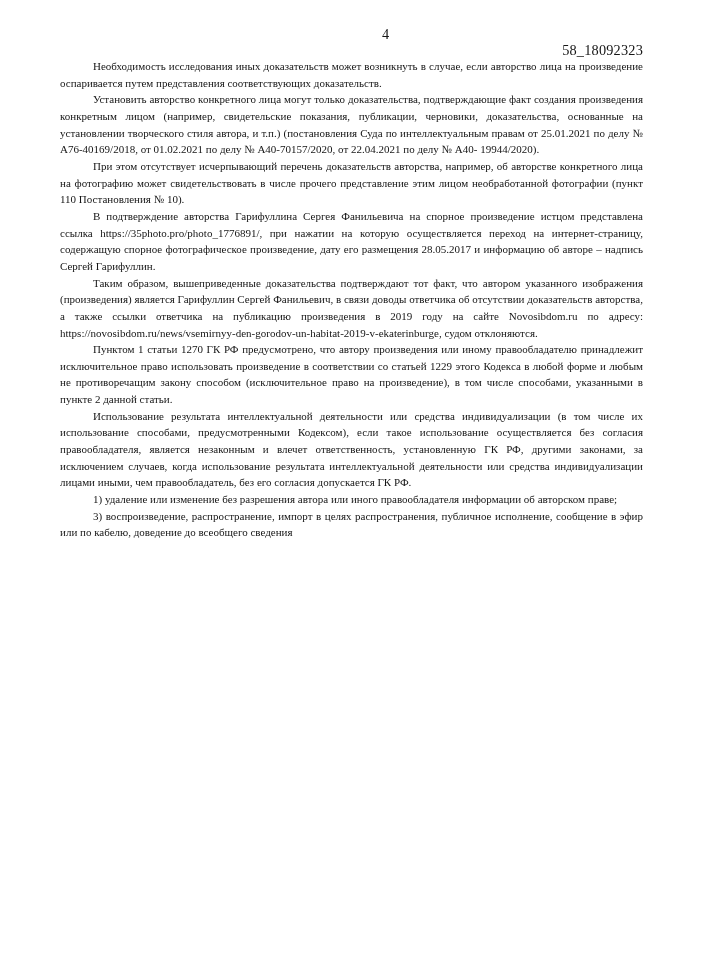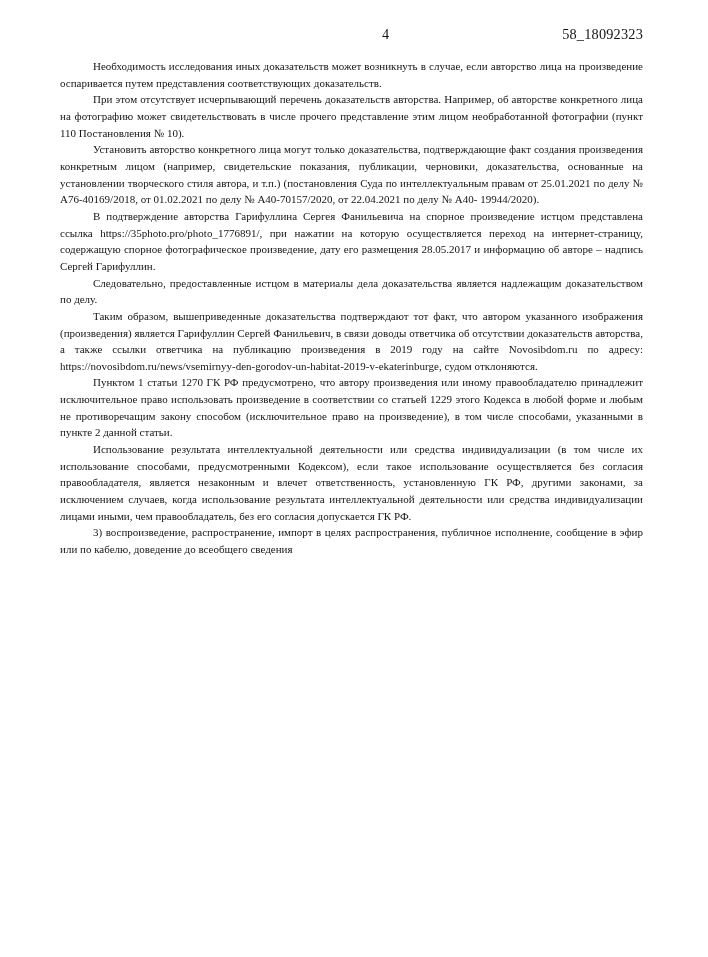--- a/index.html
+++ b/index.html
@@ -27,21 +27,21 @@
     line-height: 16px;
   }
   .page-number {
     position: absolute;
     left: 322px;
     top: 0;
   }
   .case-number {
     position: absolute;
     right: 0;
-    top: 0;
+    top: 16px;
     letter-spacing: 0.2px;
   }
   .doc-body {
     position: absolute;
     top: 58px;
     left: 60px;
     width: 583px;
     font-size: 11px;
     line-height: 16.65px;
     text-align: justify;
@@ -57,23 +57,23 @@
 
 <div class="page">
 
   <div class="page-header">
     <span class="page-number">4</span>
     <span class="case-number">58_18092323</span>
   </div>
 
   <div class="doc-body">
     <p>Необходимость исследования иных доказательств может возникнуть в случае, если авторство лица на произведение оспаривается путем представления соответствующих доказательств.</p>
-    <p>При этом отсутствует исчерпывающий перечень доказательств авторства. Например, об авторстве конкретного лица на фотографию может свидетельствовать в числе прочего представление этим лицом необработанной фотографии (пункт 110 Постановления № 10).</p>
     <p>Установить авторство конкретного лица могут только доказательства, подтверждающие факт создания произведения конкретным лицом (например, свидетельские показания, публикации, черновики, доказательства, основанные на установлении творческого стиля автора, и т.п.) (постановления Суда по интеллектуальным правам от 25.01.2021 по делу № А76-40169/2018, от 01.02.2021 по делу № А40-70157/2020, от 22.04.2021 по делу № А40- 19944/2020).</p>
+    <p>При этом отсутствует исчерпывающий перечень доказательств авторства, например, об авторстве конкретного лица на фотографию может свидетельствовать в числе прочего представление этим лицом необработанной фотографии (пункт 110 Постановления № 10).</p>
     <p>В подтверждение авторства Гарифуллина Сергея Фанильевича на спорное произведение истцом представлена ссылка https://35photo.pro/photo_1776891/, при нажатии на которую осуществляется переход на интернет-страницу, содержащую спорное фотографическое произведение, дату его размещения 28.05.2017 и информацию об авторе – надпись Сергей Гарифуллин.</p>
-    <p>Следовательно, предоставленные истцом в материалы дела доказательства является надлежащим доказательством по делу.</p>
     <p>Таким образом, вышеприведенные доказательства подтверждают тот факт, что автором указанного изображения (произведения) является Гарифуллин Сергей Фанильевич, в связи доводы ответчика об отсутствии доказательств авторства, а также ссылки ответчика на публикацию произведения в 2019 году на сайте Novosibdom.ru по адресу: https://novosibdom.ru/news/vsemirnyy-den-gorodov-un-habitat-2019-v-ekaterinburge, судом отклоняются.</p>
     <p>Пунктом 1 статьи 1270 ГК РФ предусмотрено, что автору произведения или иному правообладателю принадлежит исключительное право использовать произведение в соответствии со статьей 1229 этого Кодекса в любой форме и любым не противоречащим закону способом (исключительное право на произведение), в том числе способами, указанными в пункте 2 данной статьи.</p>
     <p>Использование результата интеллектуальной деятельности или средства индивидуализации (в том числе их использование способами, предусмотренными Кодексом), если такое использование осуществляется без согласия правообладателя, является незаконным и влечет ответственность, установленную ГК РФ, другими законами, за исключением случаев, когда использование результата интеллектуальной деятельности или средства индивидуализации лицами иными, чем правообладатель, без его согласия допускается ГК РФ.</p>
+    <p>1) удаление или изменение без разрешения автора или иного правообладателя информации об авторском праве;</p>
     <p>3) воспроизведение, распространение, импорт в целях распространения, публичное исполнение, сообщение в эфир или по кабелю, доведение до всеобщего сведения</p>
   </div>
 
 </div>
 
 </body></html>

